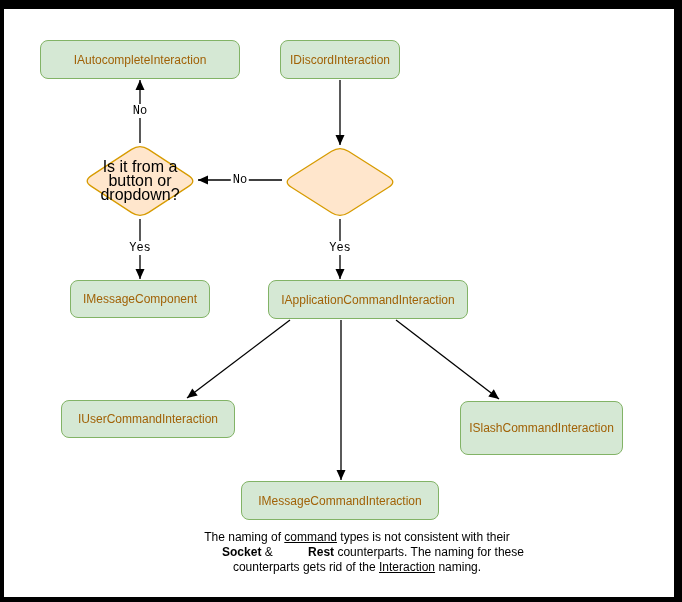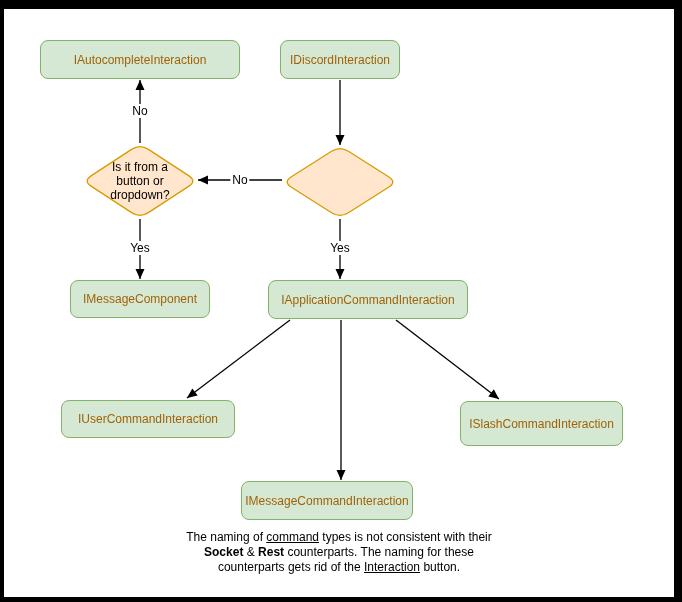--- a/index.html
+++ b/index.html
@@ -59,47 +59,48 @@
     font-size: 12px;
     color: #a16207;
     text-align: center;
     line-height: 14px;
   }
   .decision-label {
     position: absolute;
     display: flex;
     align-items: center;
     justify-content: center;
-    font-size: 12px;
+    font-size: 16px;
     color: #000;
     text-align: center;
     white-space: pre-line;
     line-height: 14px;
   }
   .edge-label {
     position: absolute;
     transform: translate(-50%, -50%);
     font-size: 12px;
     color: #000;
     background: var(--canvas, #ffffff);
     padding: 0 2px;
     white-space: nowrap;
+    font-family: Liberation Mono, monospace;
   }
   .note {
     position: absolute;
-    left: 139px;
+    left: 157px;
     top: 530px;
     width: 400px;
     text-align: center;
     font-size: 12px;
     line-height: 15px;
     color: #000;
   }
   .note .u { text-decoration: underline; }
-  .note .b { font-weight: bold; }
+  .note .b { font-weight: bold; margin-left: 32px; }
 </style>
 </head>
 <body>
 
 <div class="frame">
   <div class="canvas"></div>
 </div>
 
 <div class="layer">
 
@@ -126,23 +127,23 @@
   <div class="node" style="left:40px; top:40px; width:200px; height:39px;">IAutocompleteInteraction</div>
 
   <div class="node" style="left:70px; top:280px; width:140px; height:38px;">IMessageComponent</div>
 
   <div class="node" style="left:280px; top:40px; width:120px; height:39px;">IDiscordInteraction</div>
 
   <div class="node" style="left:240px; top:280px; width:200px; height:39px;margin-left:28px;">IApplicationCommandInteraction</div>
 
   <div class="node" style="left:61px; top:400px; width:174px; height:38px;">IUserCommandInteraction</div>
 
-  <div class="node" style="left:460px; top:401px; width:163px; height:45px;">ISlashCommandInteraction</div>
+  <div class="node" style="left:460px; top:401px; width:163px; height:54px;">ISlashCommandInteraction</div>
 
-  <div class="node" style="left:241px; top:481px; width:172px; height:39px;">IMessageCommandInteraction</div>
+  <div class="node" style="left:241px; top:481px; width:198px; height:39px;">IMessageCommandInteraction</div>
 
   <div class="decision-label" style="left:90px; top:150px; width:100px; height:62px;">Is it from a
 button or
 dropdown?</div>
 
 
   <span class="edge-label" style="left:140px; top:111px;">No</span>
 
   <span class="edge-label" style="left:240px; top:180px;">No</span>
 
@@ -151,17 +152,17 @@
   <span class="edge-label" style="left:340px; top:248px;">Yes</span>
 
   <div class="note">
     <div>
       <span>The naming of </span><span class="u">command</span><span> types is not consistent with their</span>
     </div>
     <div>
       <span class="b">Socket</span><span> &amp; </span><span class="b">Rest</span><span> counterparts. The naming for these</span>
     </div>
     <div>
-      <span>counterparts gets rid of the </span><span class="u">Interaction</span><span> button.</span>
+      <span>counterparts gets rid of the </span><span class="u">Interaction</span><span> naming.</span>
     </div>
   </div>
 
 </div>
 
 </body></html>

